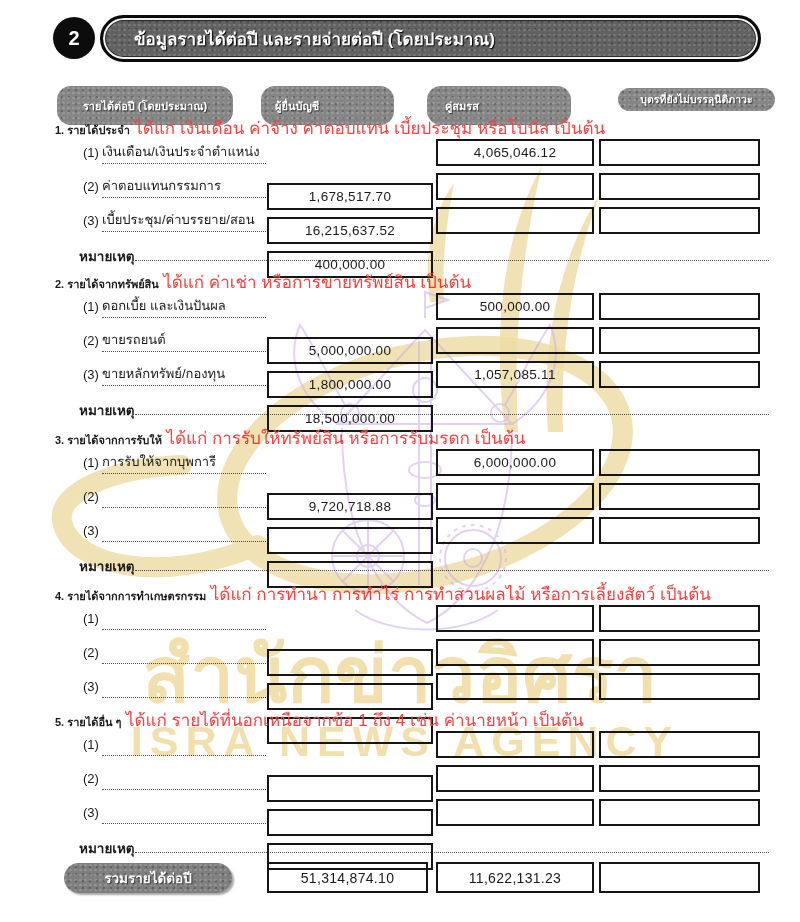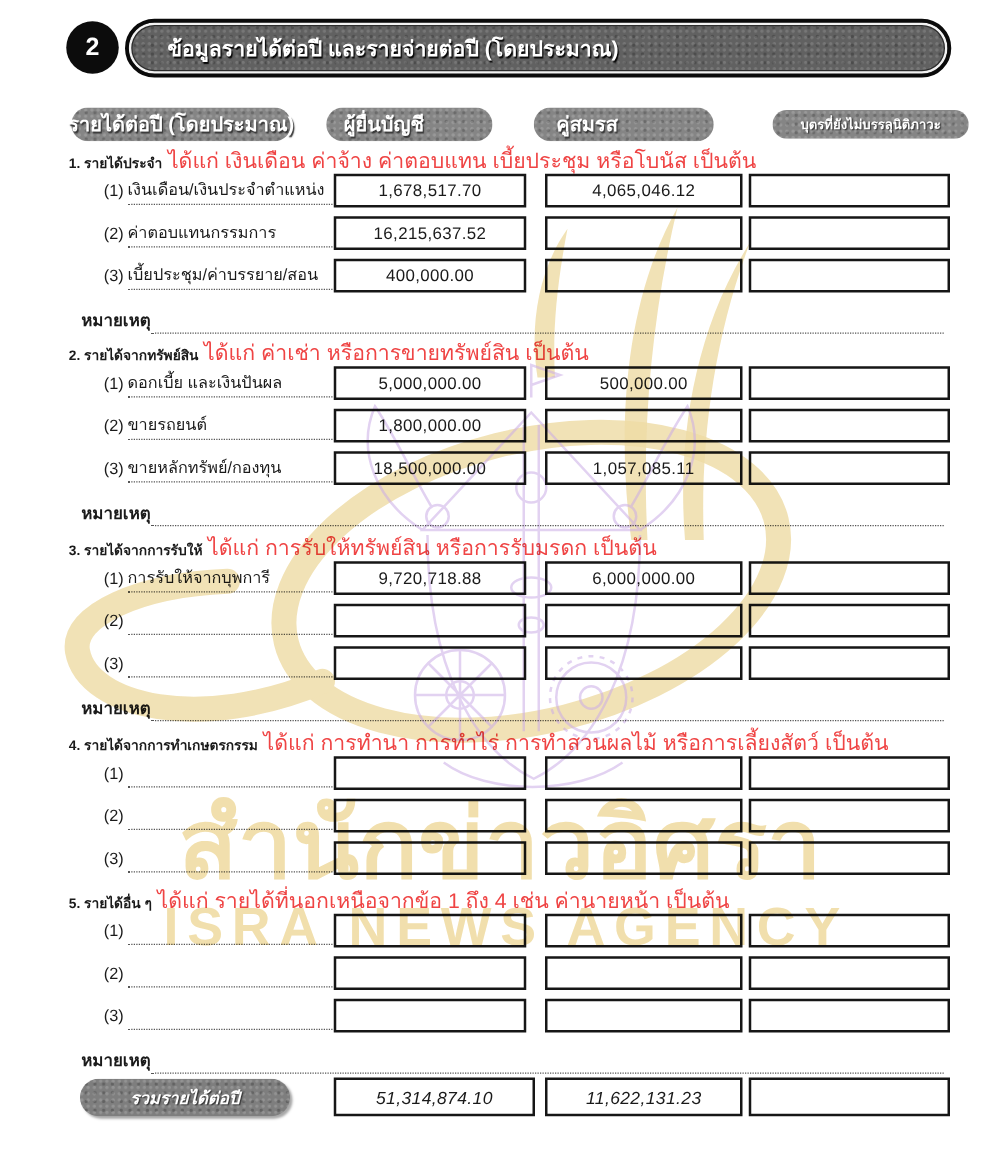--- a/index.html
+++ b/index.html
@@ -14,55 +14,55 @@
     background:#616161;
     background-image:radial-gradient(circle at 30% 40%, rgba(255,255,255,.14) 1px, transparent 1.6px),
                      radial-gradient(circle at 70% 60%, rgba(0,0,0,.22) 1px, transparent 1.6px);
     background-size:5px 5px,7px 7px;
     border:3px solid #0a0a0a;box-shadow:inset 0 0 0 2px #f2f2f2, inset 0 0 0 3px #2c2c2c;
     box-sizing:border-box;display:flex;align-items:center;}
   .title-bar span{padding-left:31px;color:#fff;font-weight:bold;font-size:17px;
     text-shadow:1px 1px 1px #000;white-space:nowrap;}
 
   
-  .pill{position:absolute;top:86px;height:27px;border-radius:14px;box-sizing:border-box;
+  .pill{position:absolute;top:86px;height:39px;border-radius:14px;box-sizing:border-box;
     background:#858585;
     background-image:radial-gradient(circle at 30% 40%, rgba(255,255,255,.16) 1px, transparent 1.6px),
                      radial-gradient(circle at 70% 60%, rgba(0,0,0,.20) 1px, transparent 1.6px);
     background-size:5px 5px,7px 7px;
-    color:#fff;font-weight:bold;font-size:16px;text-shadow:1px 1px 1px #333;
+    color:#fff;font-weight:bold;font-size:11px;text-shadow:1px 1px 1px #333;
     display:flex;align-items:center;white-space:nowrap;}
   .pill.center{justify-content:center;}
   #pill-category{left:57px;width:176px;}
   #pill-declarer{left:261px;width:133px;padding-left:14px;}
   #pill-spouse{left:427px;width:144px;padding-left:18px;}
   #pill-child{left:618px;top:88px;width:157px;height:23px;font-size:10.5px;border-radius:12px;}
 
   
   .income-section{position:absolute;left:55px;width:710px;}
   .section-heading{height:20px;margin-bottom:2px;white-space:nowrap;}
   .sec-title{font-weight:bold;font-size:11px;}
   .sec-desc{font-size:17px;color:#ef4444;}
   .income-row{position:relative;height:34px;}
   .row-no{position:absolute;left:28px;top:9px;font-size:13px;}
   .row-label{position:absolute;left:47px;top:0;width:164px;height:28px;box-sizing:border-box;
     border-bottom:1.5px dotted #555;display:flex;align-items:flex-end;
     font-size:13px;padding-bottom:1px;white-space:nowrap;overflow:visible;}
   .box{position:absolute;top:3px;height:27px;box-sizing:border-box;border:2px solid #161616;
     background:transparent;display:flex;align-items:center;justify-content:center;
     font-size:13.5px;letter-spacing:.3px;}
-  .box.c1{left:212px;width:154px;}
+  .box.c1{left:212px;width:166px;margin-top:44px;}
   .box.c2{left:381px;width:158px;}
   .box.c3{left:544px;width:161px;}
-  .remark-line{margin:7px 0 0 10px;width:690px;display:flex;align-items:flex-end;}
+  .remark-line{margin:7px 0 0 24px;width:690px;display:flex;}
   .remark-label{font-weight:bold;font-size:13.5px;white-space:nowrap;}
   .remark-dots{flex:1;border-bottom:1.5px dotted #555;height:15px;}
 
   
-  .total-row{position:absolute;left:0;top:862px;width:672px;height:32px;font-style:italic;}
+  .total-row{position:absolute;left:0;top:862px;width:672px;height:32px;}
   .total-pill{position:absolute;left:64px;top:1px;width:168px;height:30px;border-radius:15px;
     background:#7e7e7e;
     background-image:radial-gradient(circle at 30% 40%, rgba(255,255,255,.16) 1px, transparent 1.6px),
                      radial-gradient(circle at 70% 60%, rgba(0,0,0,.22) 1px, transparent 1.6px);
     background-size:5px 5px,7px 7px;
     color:#fff;font-weight:bold;font-size:13.5px;text-shadow:1px 1px 1px #333;
     display:flex;align-items:center;justify-content:center;box-shadow:2px 2px 2px rgba(0,0,0,.35);}
   .total-box{position:absolute;top:0;height:31px;box-sizing:border-box;border:2px solid #161616;
     display:flex;align-items:center;justify-content:center;font-size:14px;letter-spacing:.3px;}
   .total-box.c1{left:267px;width:161px;}

